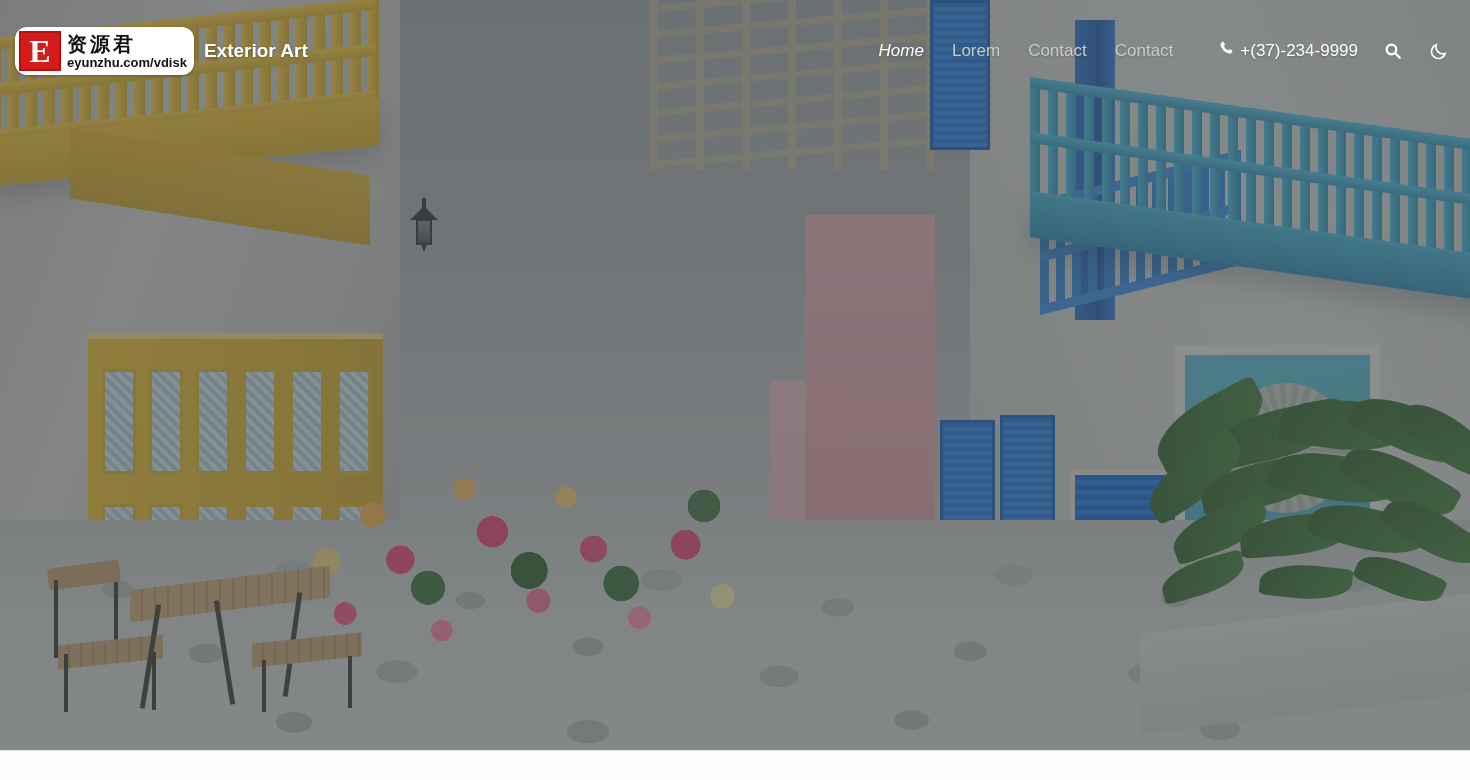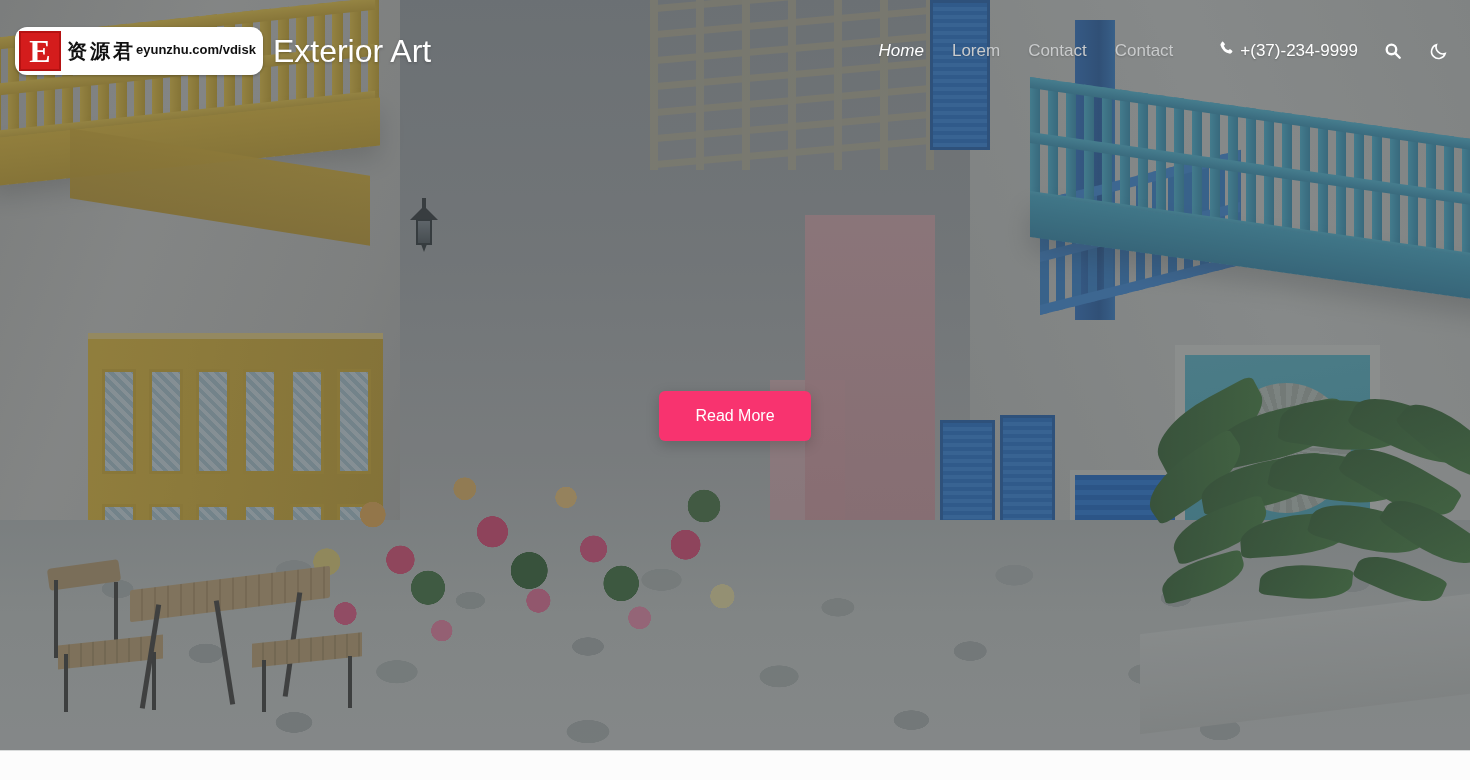--- a/index.html
+++ b/index.html
@@ -287,31 +287,31 @@
     box-shadow:0 1px 3px rgba(0,0,0,.3);
     height:48px;
   }
   .wm-e {
     width:42px; height:40px; background:#d41c1c;
     display:flex; align-items:center; justify-content:center;
     border:2px solid #b51212;
     font-family:"Liberation Serif", serif;
     font-weight:bold; font-size:32px; color:#fff; line-height:1;
   }
-  .wm-txt { margin-left:6px; display:flex; line-height:1; }
+  .wm-txt { margin-left:6px; display:flex; flex-direction:column; line-height:1; }
   .wm-cn {
     font-family:"DejaVu Sans", sans-serif;
     font-size:20px; font-weight:bold; color:#111; letter-spacing:3px;
   }
   .wm-url {
     font-family:"Liberation Sans", sans-serif;
     font-size:13px; font-weight:bold; color:#111; margin-top:2px;
   }
   .brand-name {
-    font-size:32px; font-weight:normal; color:#fff;
+    font-size:19px; font-weight:bold; color:#fff;
     text-shadow:0 1px 3px rgba(0,0,0,.25);
   }
   nav.main { margin-left:auto; display:flex; align-items:center; gap:28px; }
   nav.main a {
     color:#c9cbcc; text-decoration:none; font-size:17px;
     text-shadow:0 1px 2px rgba(0,0,0,.2);
   }
   nav.main a.active { color:#ffffff;font-style:italic; }
   .hdr-right { display:flex; align-items:center; gap:24px; margin-left:46px; }
   .phone {
@@ -585,18 +585,17 @@
 
       <button class="icon-btn">
         <svg width="20" height="20" viewBox="0 0 20 20" fill="none" stroke="#ffffff" stroke-width="1.6">
           <path d="M16.2 12.6A7 7 0 0 1 7.4 3.8 7 7 0 1 0 16.2 12.6z"></path>
         </svg>
       </button>
     </div>
   </header>
 
   <div class="hero-content">
-    <button class="btn-read">Read More</button>
   </div>
 
 </section>
 
 <div id="below"></div>
 
 </body></html>

